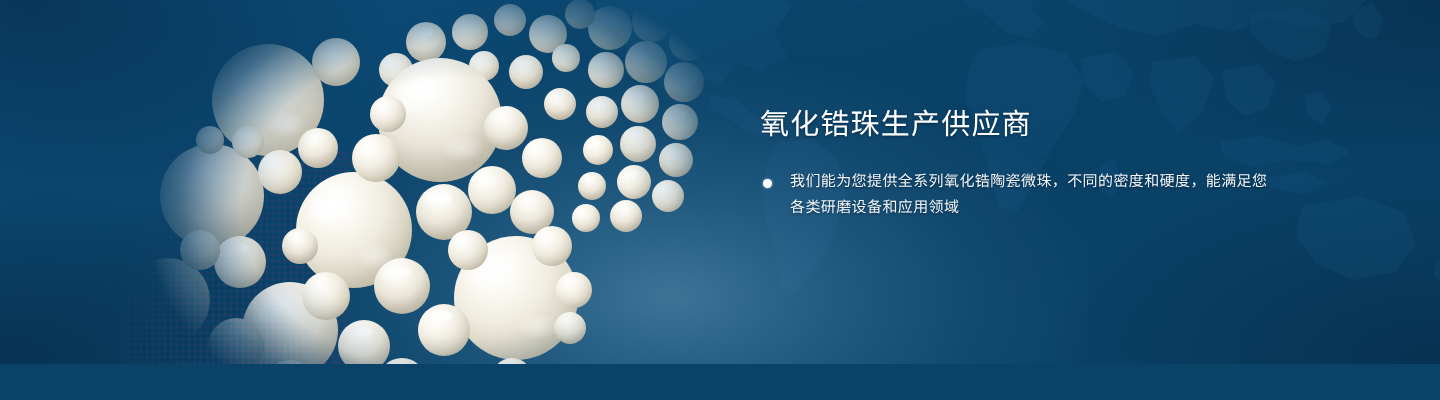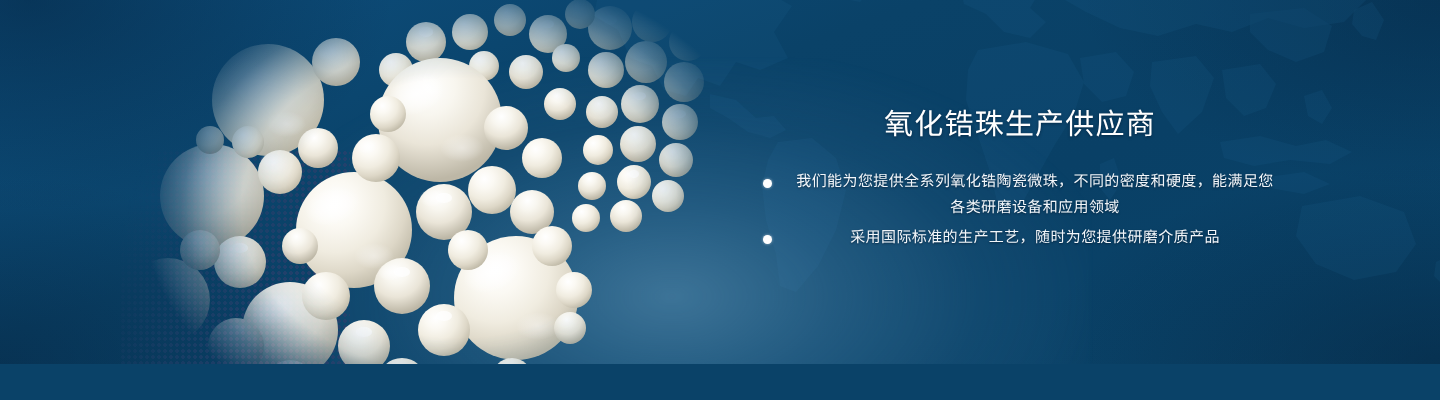--- a/index.html
+++ b/index.html
@@ -10,21 +10,20 @@
     background:#0a4268;
     font-family:"Liberation Sans","DejaVu Sans",sans-serif;
   }
 
   
   .banner{
     position:relative;
     width:1440px; height:364px;
     overflow:hidden;
     background:#0b4670;
-    text-align:center;
   }
 
   
   .bg-base{
     position:absolute; inset:0;
     background:
       linear-gradient(160deg,#0d4e7d 0%,#0a4268 38%,#094066 62%,#0a4369 100%);
   }
   
   .bg-vignette{
@@ -347,21 +346,17 @@
     <h1 class="headline">氧化锆珠生产供应商</h1>
 
     <ul class="bullets">
 
       <li class="bullet">
         <span class="dot"></span>
         <span class="bullet-text">我们能为您提供全系列氧化锆陶瓷微珠，不同的密度和硬度，能满足您各类研磨设备和应用领域</span>
       </li>
 
 
-      <li class="bullet">
-        <span class="dot"></span>
-        <span class="bullet-text">采用国际标准的生产工艺，随时为您提供研磨介质产品</span>
-      </li>
 
     </ul>
   </div>
 
 </div>
 
 </body></html>

